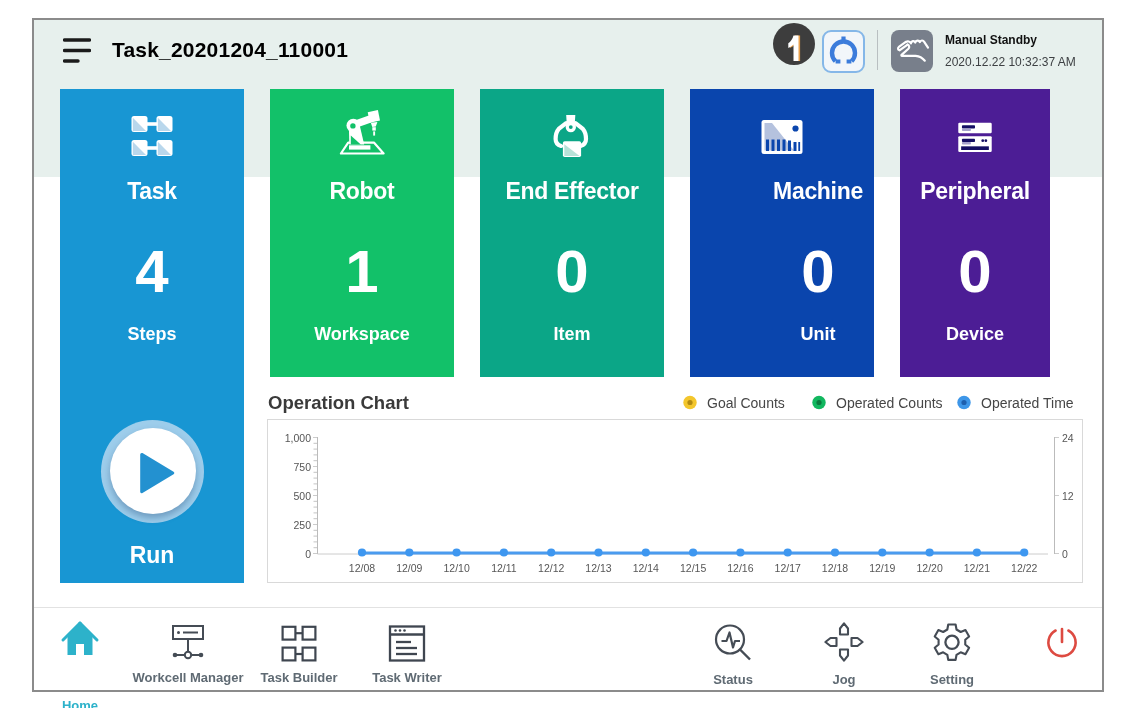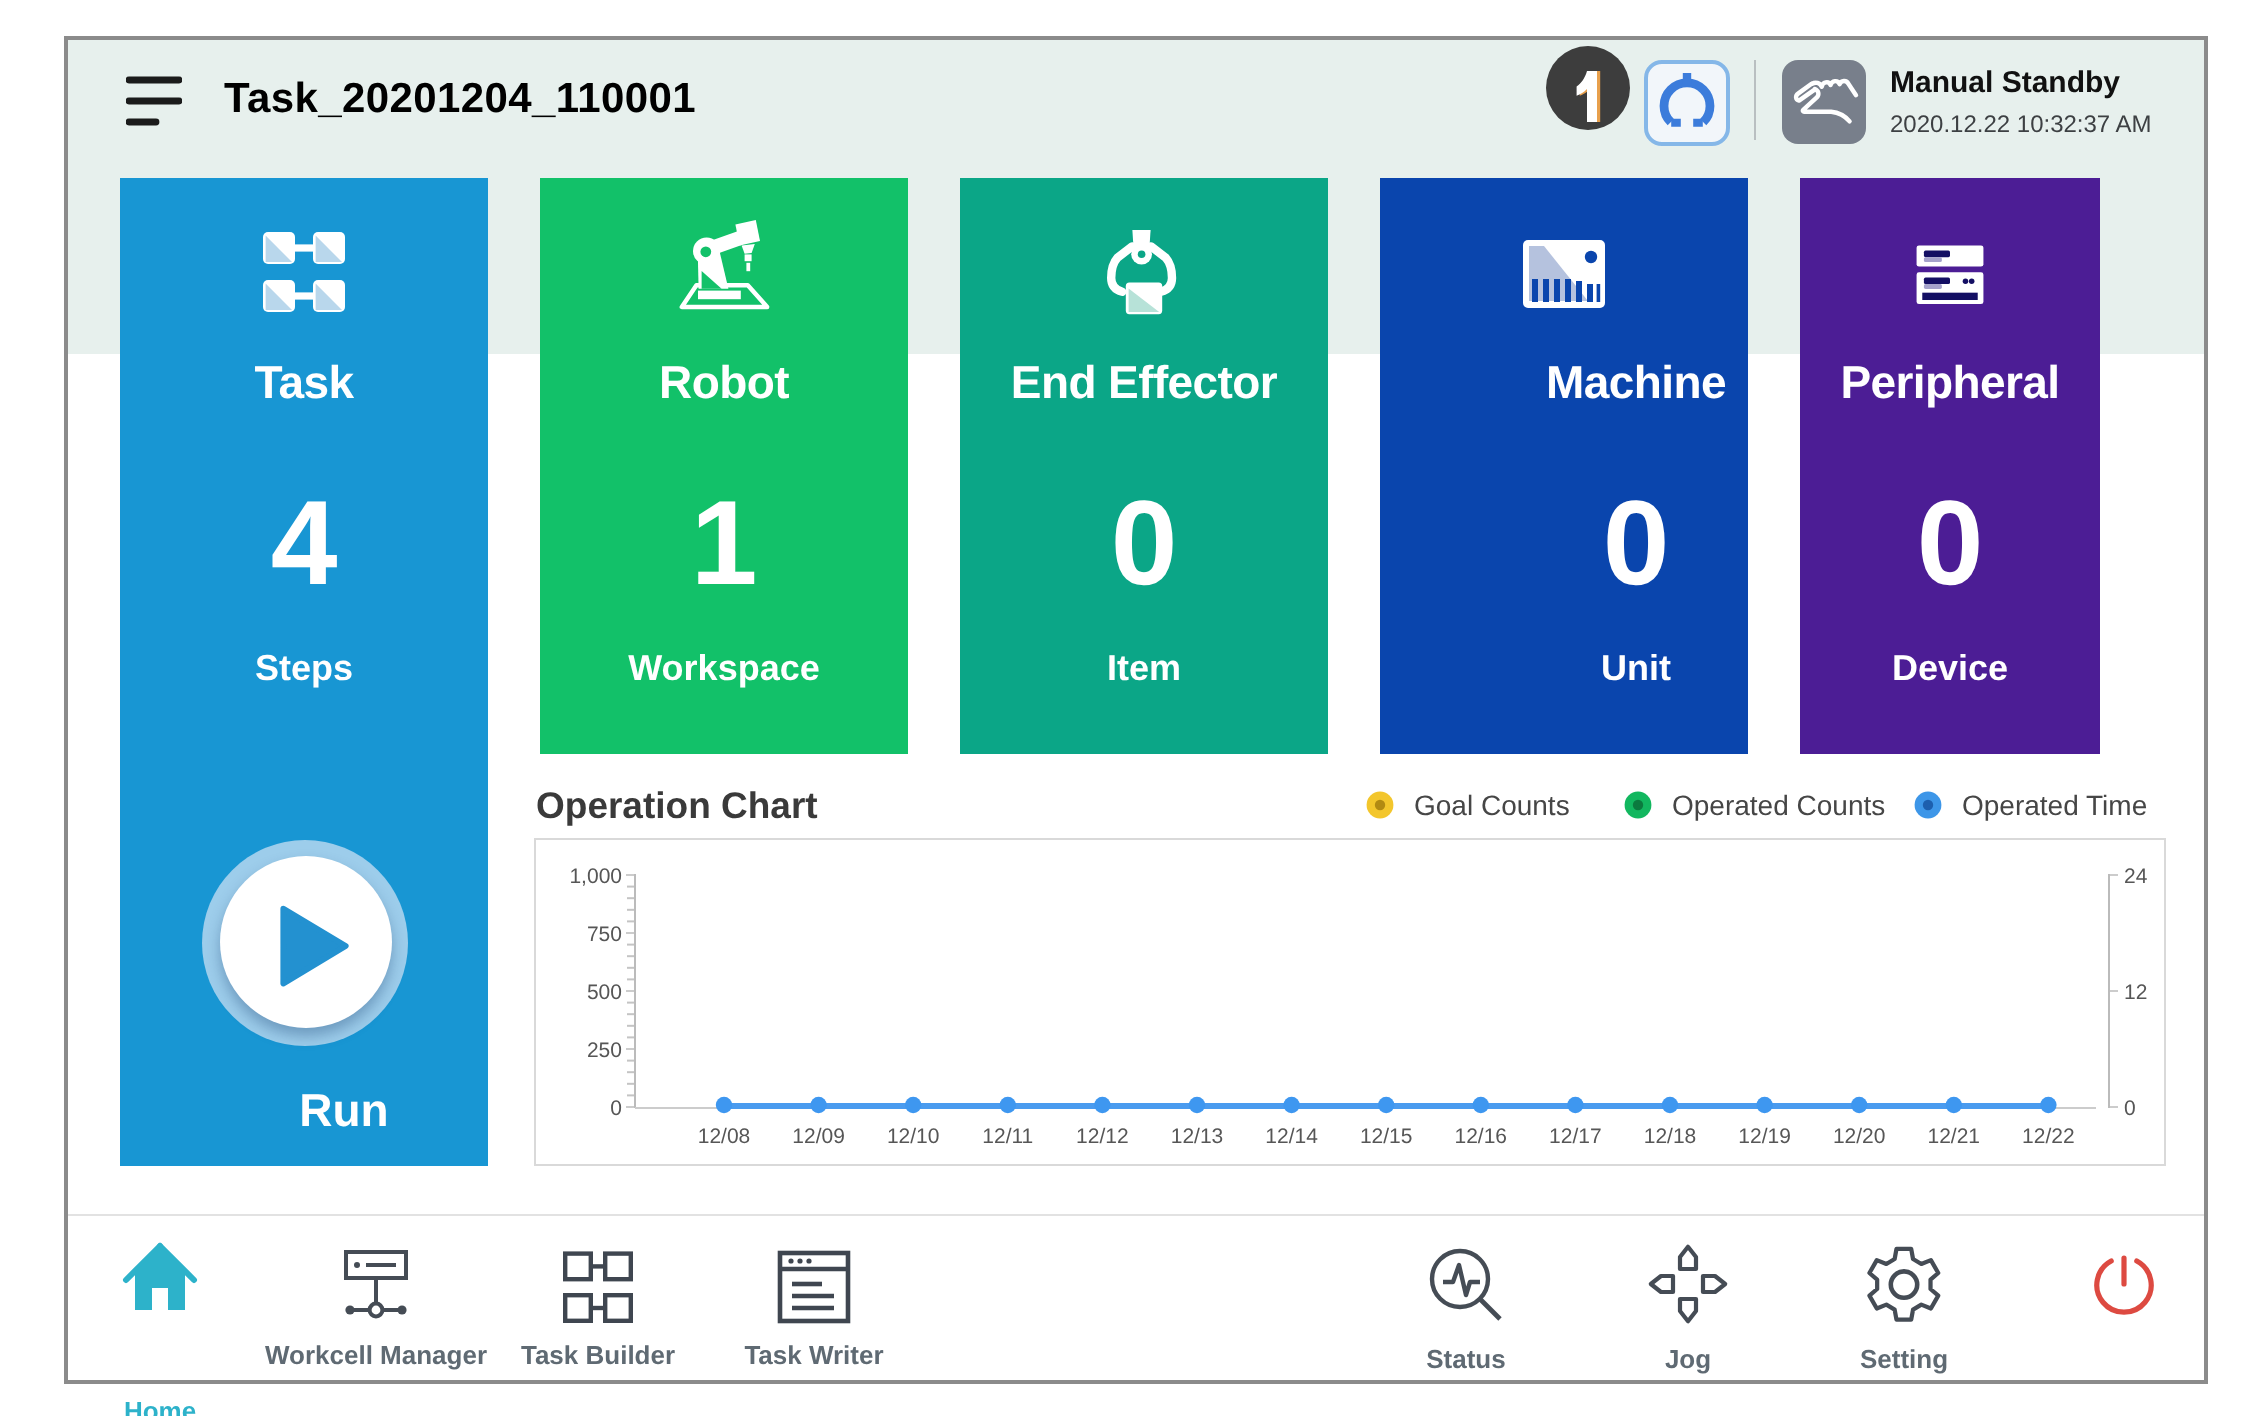--- a/index.html
+++ b/index.html
@@ -8,36 +8,36 @@
   .abs { position:absolute; }
   .frame { left:32px; top:18px; width:1072px; height:674px; border:2px solid #8b8b8b; background:#fff; }
   .band { left:34px; top:20px; width:1068px; height:157px; background:#e7f0ed; }
 
   
   .title { left:112px; top:38px; font-size:21px; font-weight:bold; color:#000000; letter-spacing:0.2px; }
   .badge { left:773px; top:23px; width:42px; height:42px; border-radius:50%; background:#3d3d3d; }
   .gripbtn { left:822px; top:30px; width:43px; height:43px; border:2px solid #85b7e8; border-radius:9px; background:#f2f6fa; }
   .vsep { left:877px; top:30px; width:1px; height:40px; background:#b9bfc1; }
   .handbox { left:891px; top:30px; width:42px; height:42px; border-radius:8px; background:#787f8b; }
-  .mode1 { left:945px; top:33px; font-size:15px; font-weight:bold; color:#111; }
+  .mode1 { left:945px; top:33px; font-size:12px; font-weight:bold; color:#111; }
   .mode2 { left:945px; top:55px; font-size:12px; color:#3d4043; }
 
   
   .card { position:absolute; top:89px; width:184px; height:288px; color:#fff; text-align:center; }
   .card .icon { position:absolute; top:25px; left:0; width:100%; height:50px; }
   .card .name { position:absolute; top:89px; width:100%; font-size:23px; font-weight:bold; letter-spacing:-0.3px; }
   .card .num  { position:absolute; top:148px; width:100%; font-size:60px; font-weight:bold; }
   .card .unit { position:absolute; top:235px; width:100%; font-size:18px; font-weight:bold; }
   .c1 { left:60px;  background:#1896d3; height:494px; }
   .c2 { left:270px; background:#12c169; }
   .c3 { left:480px; background:#0ba687; }
   .c4 { left:690px; background:#0a45ad;padding-left:36px; }
   .c5 { left:900px; width:150px; background:#4c1d95; }
 
-  .runwrap { left:60px; top:377px; width:184px; height:206px;padding-left:20px; }
+  .runwrap { left:60px; top:377px; width:184px; height:206px; }
   .runring { position:absolute; left:41px; top:42.5px; width:103px; height:103px; border-radius:50%; background:#9dcdeb; }
   .runbtn  { position:absolute; left:49.5px; top:51px; width:86px; height:86px; border-radius:50%; background:#fff; box-shadow:0 4px 7px rgba(20,60,110,0.35); }
   .runlbl  { position:absolute; top:165px; width:100%; text-align:center; color:#fff; font-size:23px; font-weight:bold; }
 
   
   .optitle { left:268px; top:391.5px; font-size:18.5px; font-weight:bold; color:#3a3a3a; }
   .legend { left:650px; top:395px; width:433px; height:16px; font-size:14px; color:#464646; text-align:right; }
   .chartbox { left:267px; top:419px; width:816px; height:164px; border:1px solid #d9d9d9; background:#fff; }
 
   

